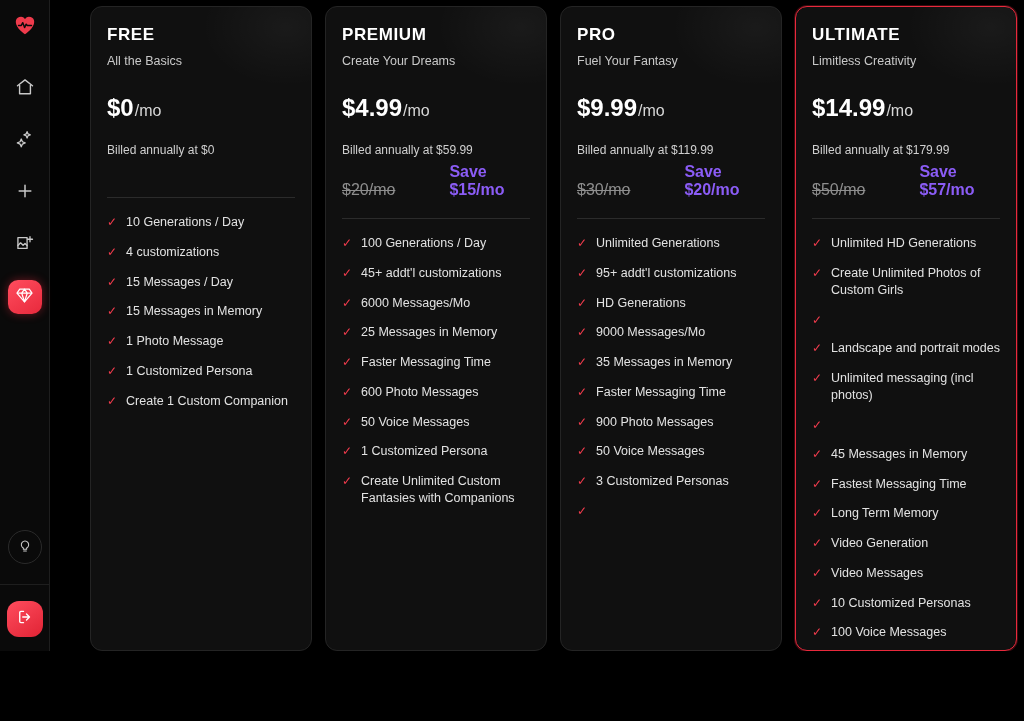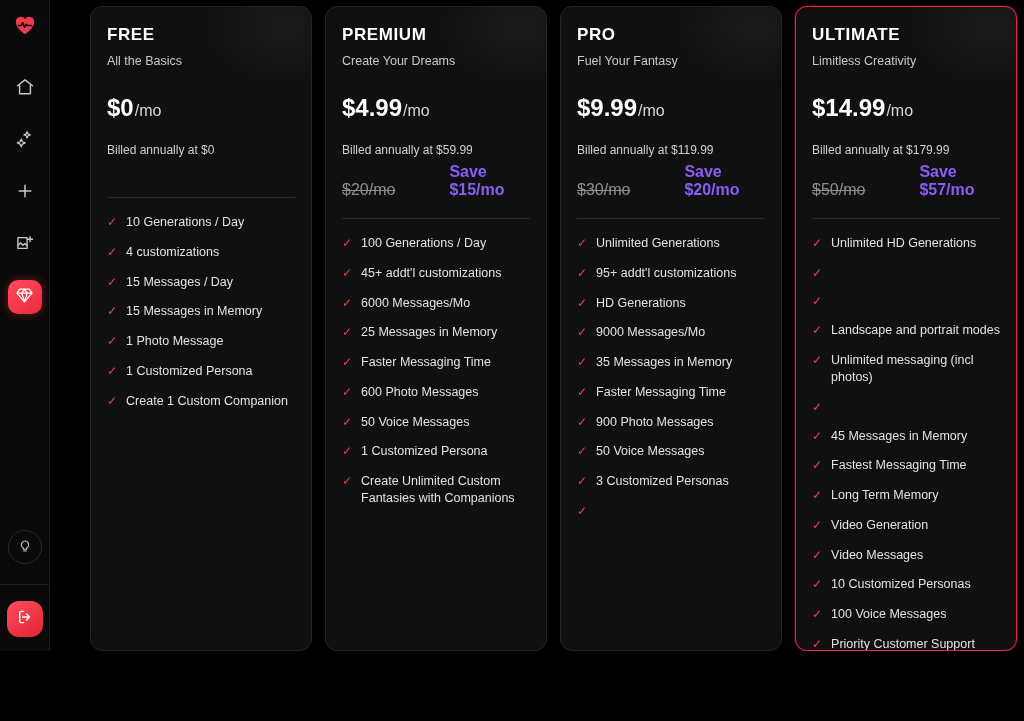--- a/index.html
+++ b/index.html
@@ -417,20 +417,21 @@
         <span class="save">Save $57/mo</span>
       </div>
       <div class="divider"></div>
       <ul class="features">
         <li class="feature">
             <span class="check">✓</span>
             <span>Unlimited HD Generations</span>
           </li>
         <li class="feature">
             <span class="check">✓</span>
+            <span>Create Unlimited Photos of Custom Girls</span>
           </li>
         <li class="feature">
             <span class="check">✓</span>
           </li>
         <li class="feature">
             <span class="check">✓</span>
             <span>Landscape and portrait modes</span>
           </li>
         <li class="feature">
             <span class="check">✓</span>

